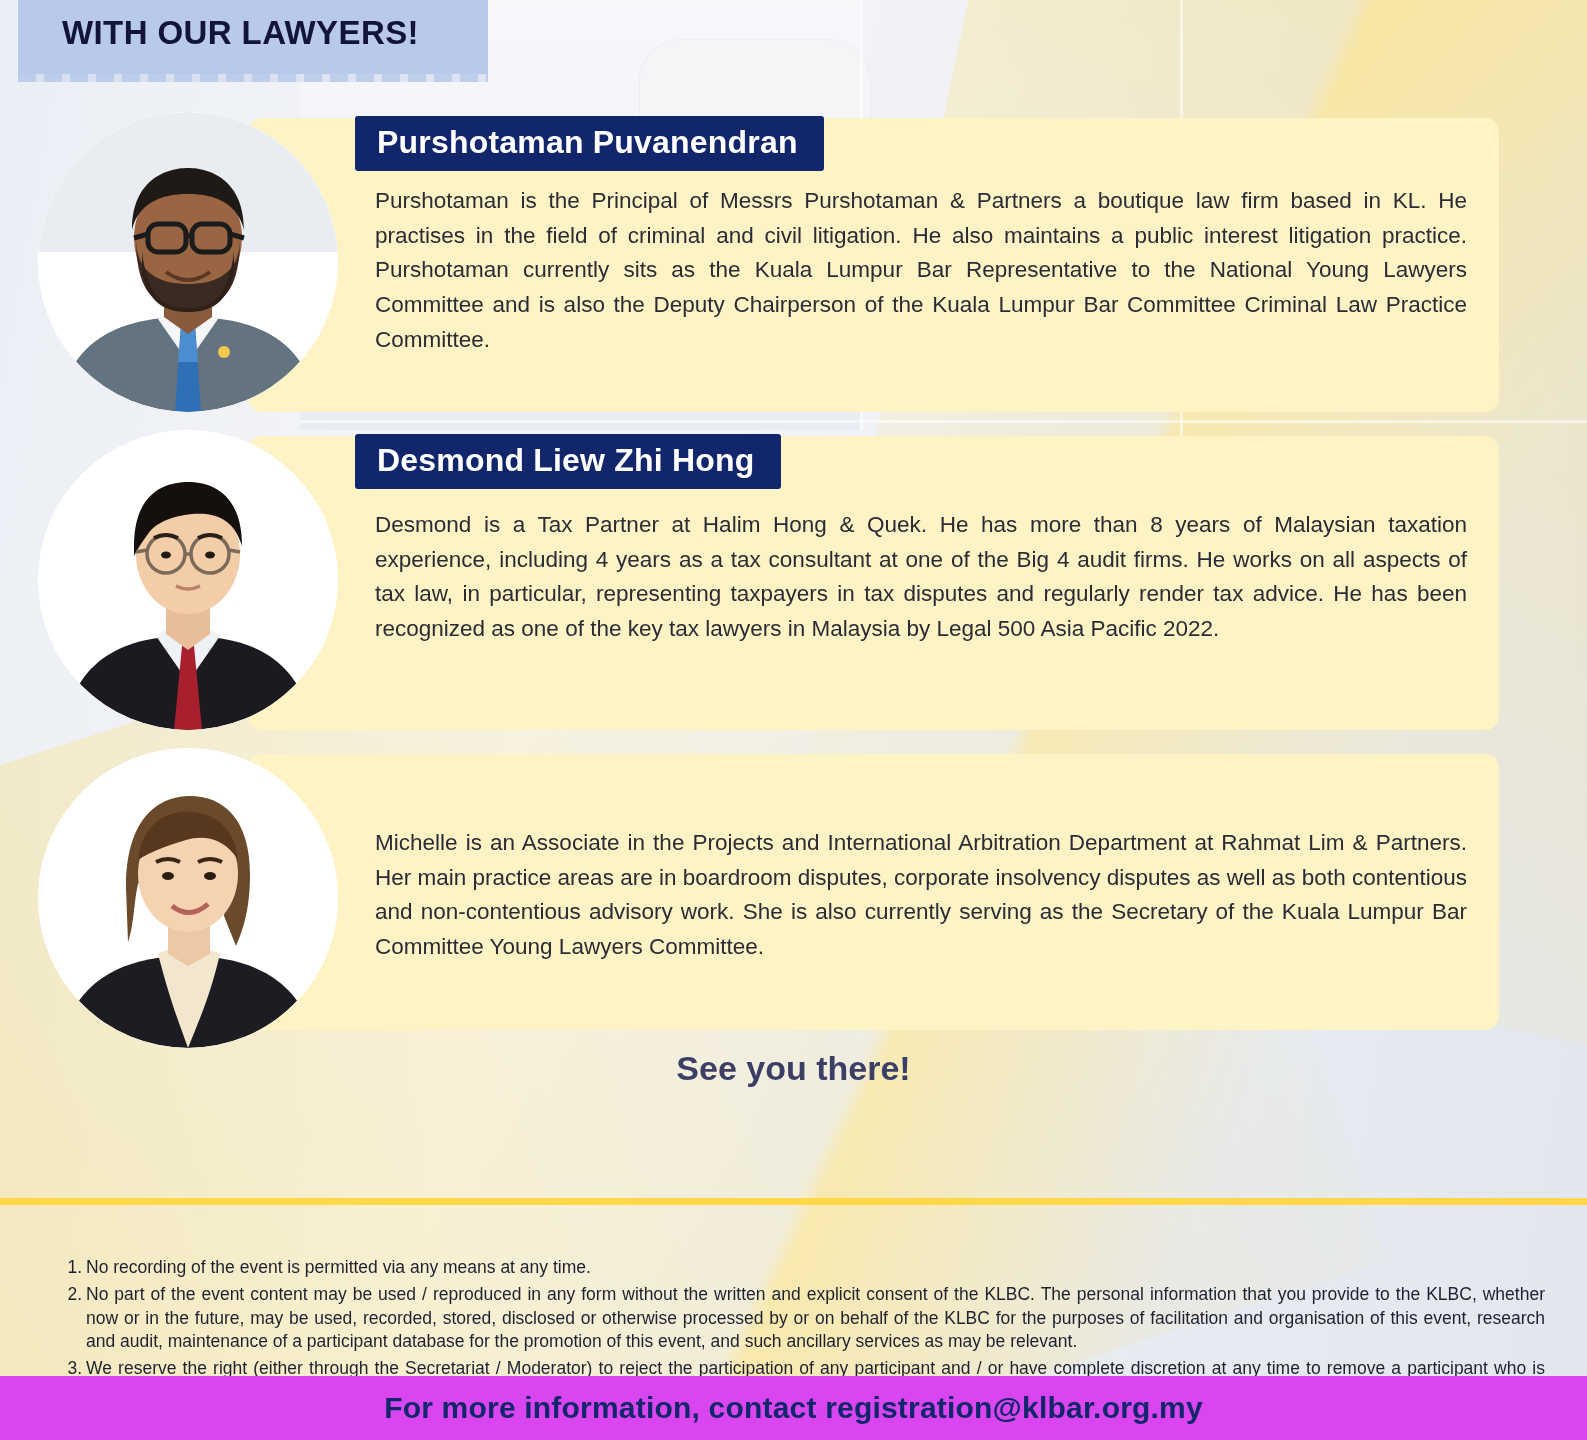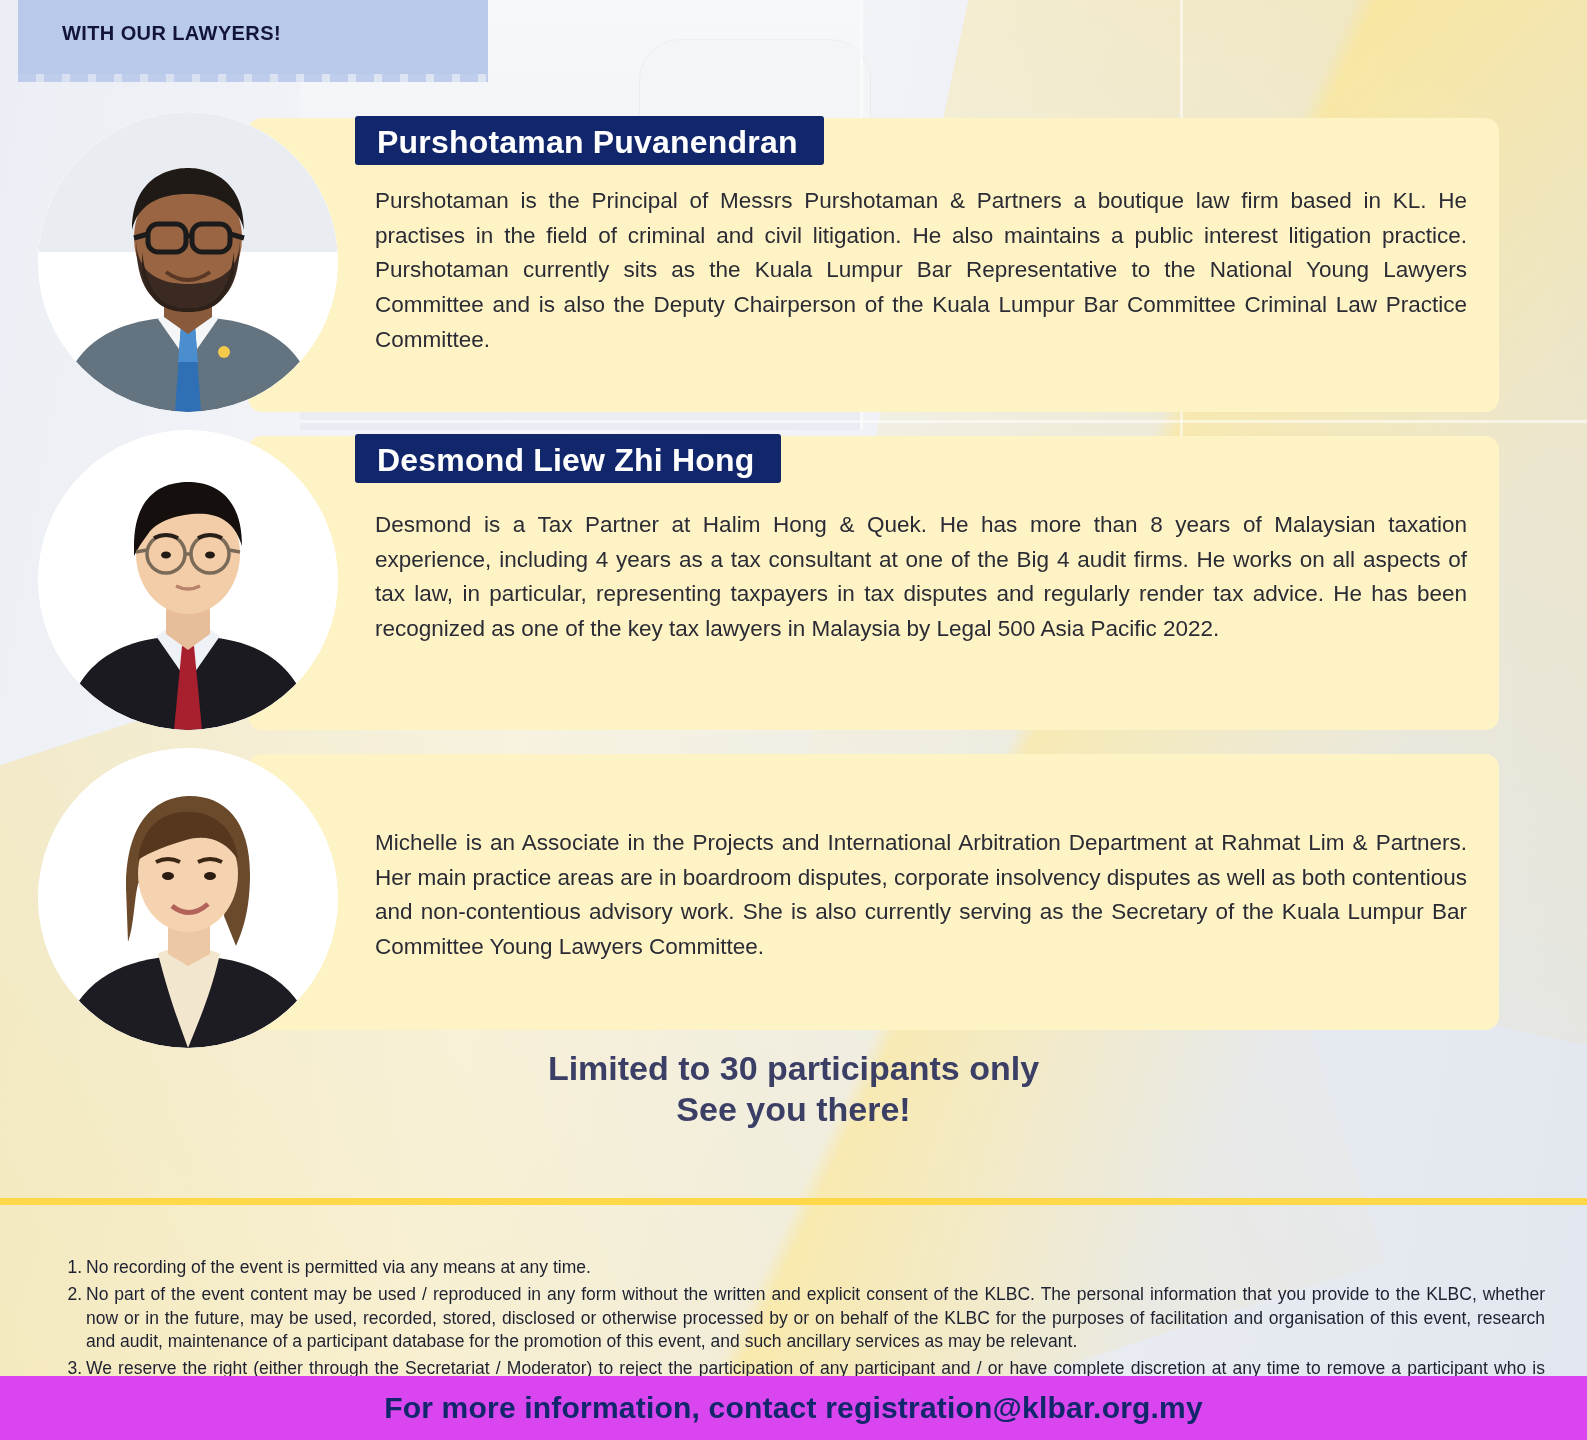--- a/index.html
+++ b/index.html
@@ -65,21 +65,21 @@
     left: 18px; top: -8px;
     width: 470px; height: 82px;
     background: #b9c9ea;
     z-index: 2;
     display: flex;
     align-items: center;
     padding-left: 44px;
     border-radius: 2px;
   }
   .header-tag-text {
-    font-size: 20px;
+    font-size: 33px;
     font-weight: bold;
     letter-spacing: 0.4px;
     color: #12143a;
   }
   .header-tag::after{
     content:"";
     position:absolute;
     left:0; bottom:-8px; width:100%; height:16px;
     background: repeating-linear-gradient(90deg, rgba(185,201,234,0.9) 0 18px, rgba(185,201,234,0.4) 18px 26px);
     z-index:-1;
@@ -118,21 +118,21 @@
   .speaker .photo svg { display:block; width:100%; height:100%; }
 
   .name-bar {
     position: absolute;
     left: 355px;
     top: 16px;
     background: #12276b;
     color: #ffffff;
     font-size: 32px;
     font-weight: bold;
-    padding: 8px 26px 4px 22px;
+    padding: 8px 26px 10px 22px;
     border-radius: 3px;
     z-index: 5;
     white-space: nowrap;
     letter-spacing: 0.2px;
   }
   .bio {
     position: absolute;
     left: 375px;
     right: 120px;
     top: 74px;
@@ -359,21 +359,20 @@
           <path d="M134 158 Q152 172 170 156" stroke="#b4635a" stroke-width="5" fill="none"></path>
         </g>
       </svg>
     </div>
     <div class="bio">Michelle is an Associate in the Projects and International Arbitration Department at Rahmat Lim &amp; Partners. Her main practice areas are in boardroom disputes, corporate insolvency disputes as well as both contentious and non-contentious advisory work. She is also currently serving as the Secretary of the Kuala Lumpur Bar Committee Young Lawyers Committee.</div>
   </div>
 
 </div>
 
 <div class="limited">
-  <div class="l1">Limited to 30 participants only</div>
   <div class="l3">See you there!</div>
 </div>
 
 <div class="terms-divider"></div>
 <div class="terms">
   <ol>
     <li>No recording of the event is permitted via any means at any time.</li>
     <li>No part of the event content may be used / reproduced in any form without the written and explicit consent of the KLBC. The personal information that you provide to the KLBC, whether now or in the future, may be used, recorded, stored, disclosed or otherwise processed by or on behalf of the KLBC for the purposes of facilitation and organisation of this event, research and audit, maintenance of a participant database for the promotion of this event, and such ancillary services as may be relevant.</li>
     <li>We reserve the right (either through the Secretariat / Moderator) to reject the participation of any participant and / or have complete discretion at any time to remove a participant who is deemed to be disruptive in the smooth running of the event. Any request for refund will be at the discretion of the KLBC.</li>
   </ol>

